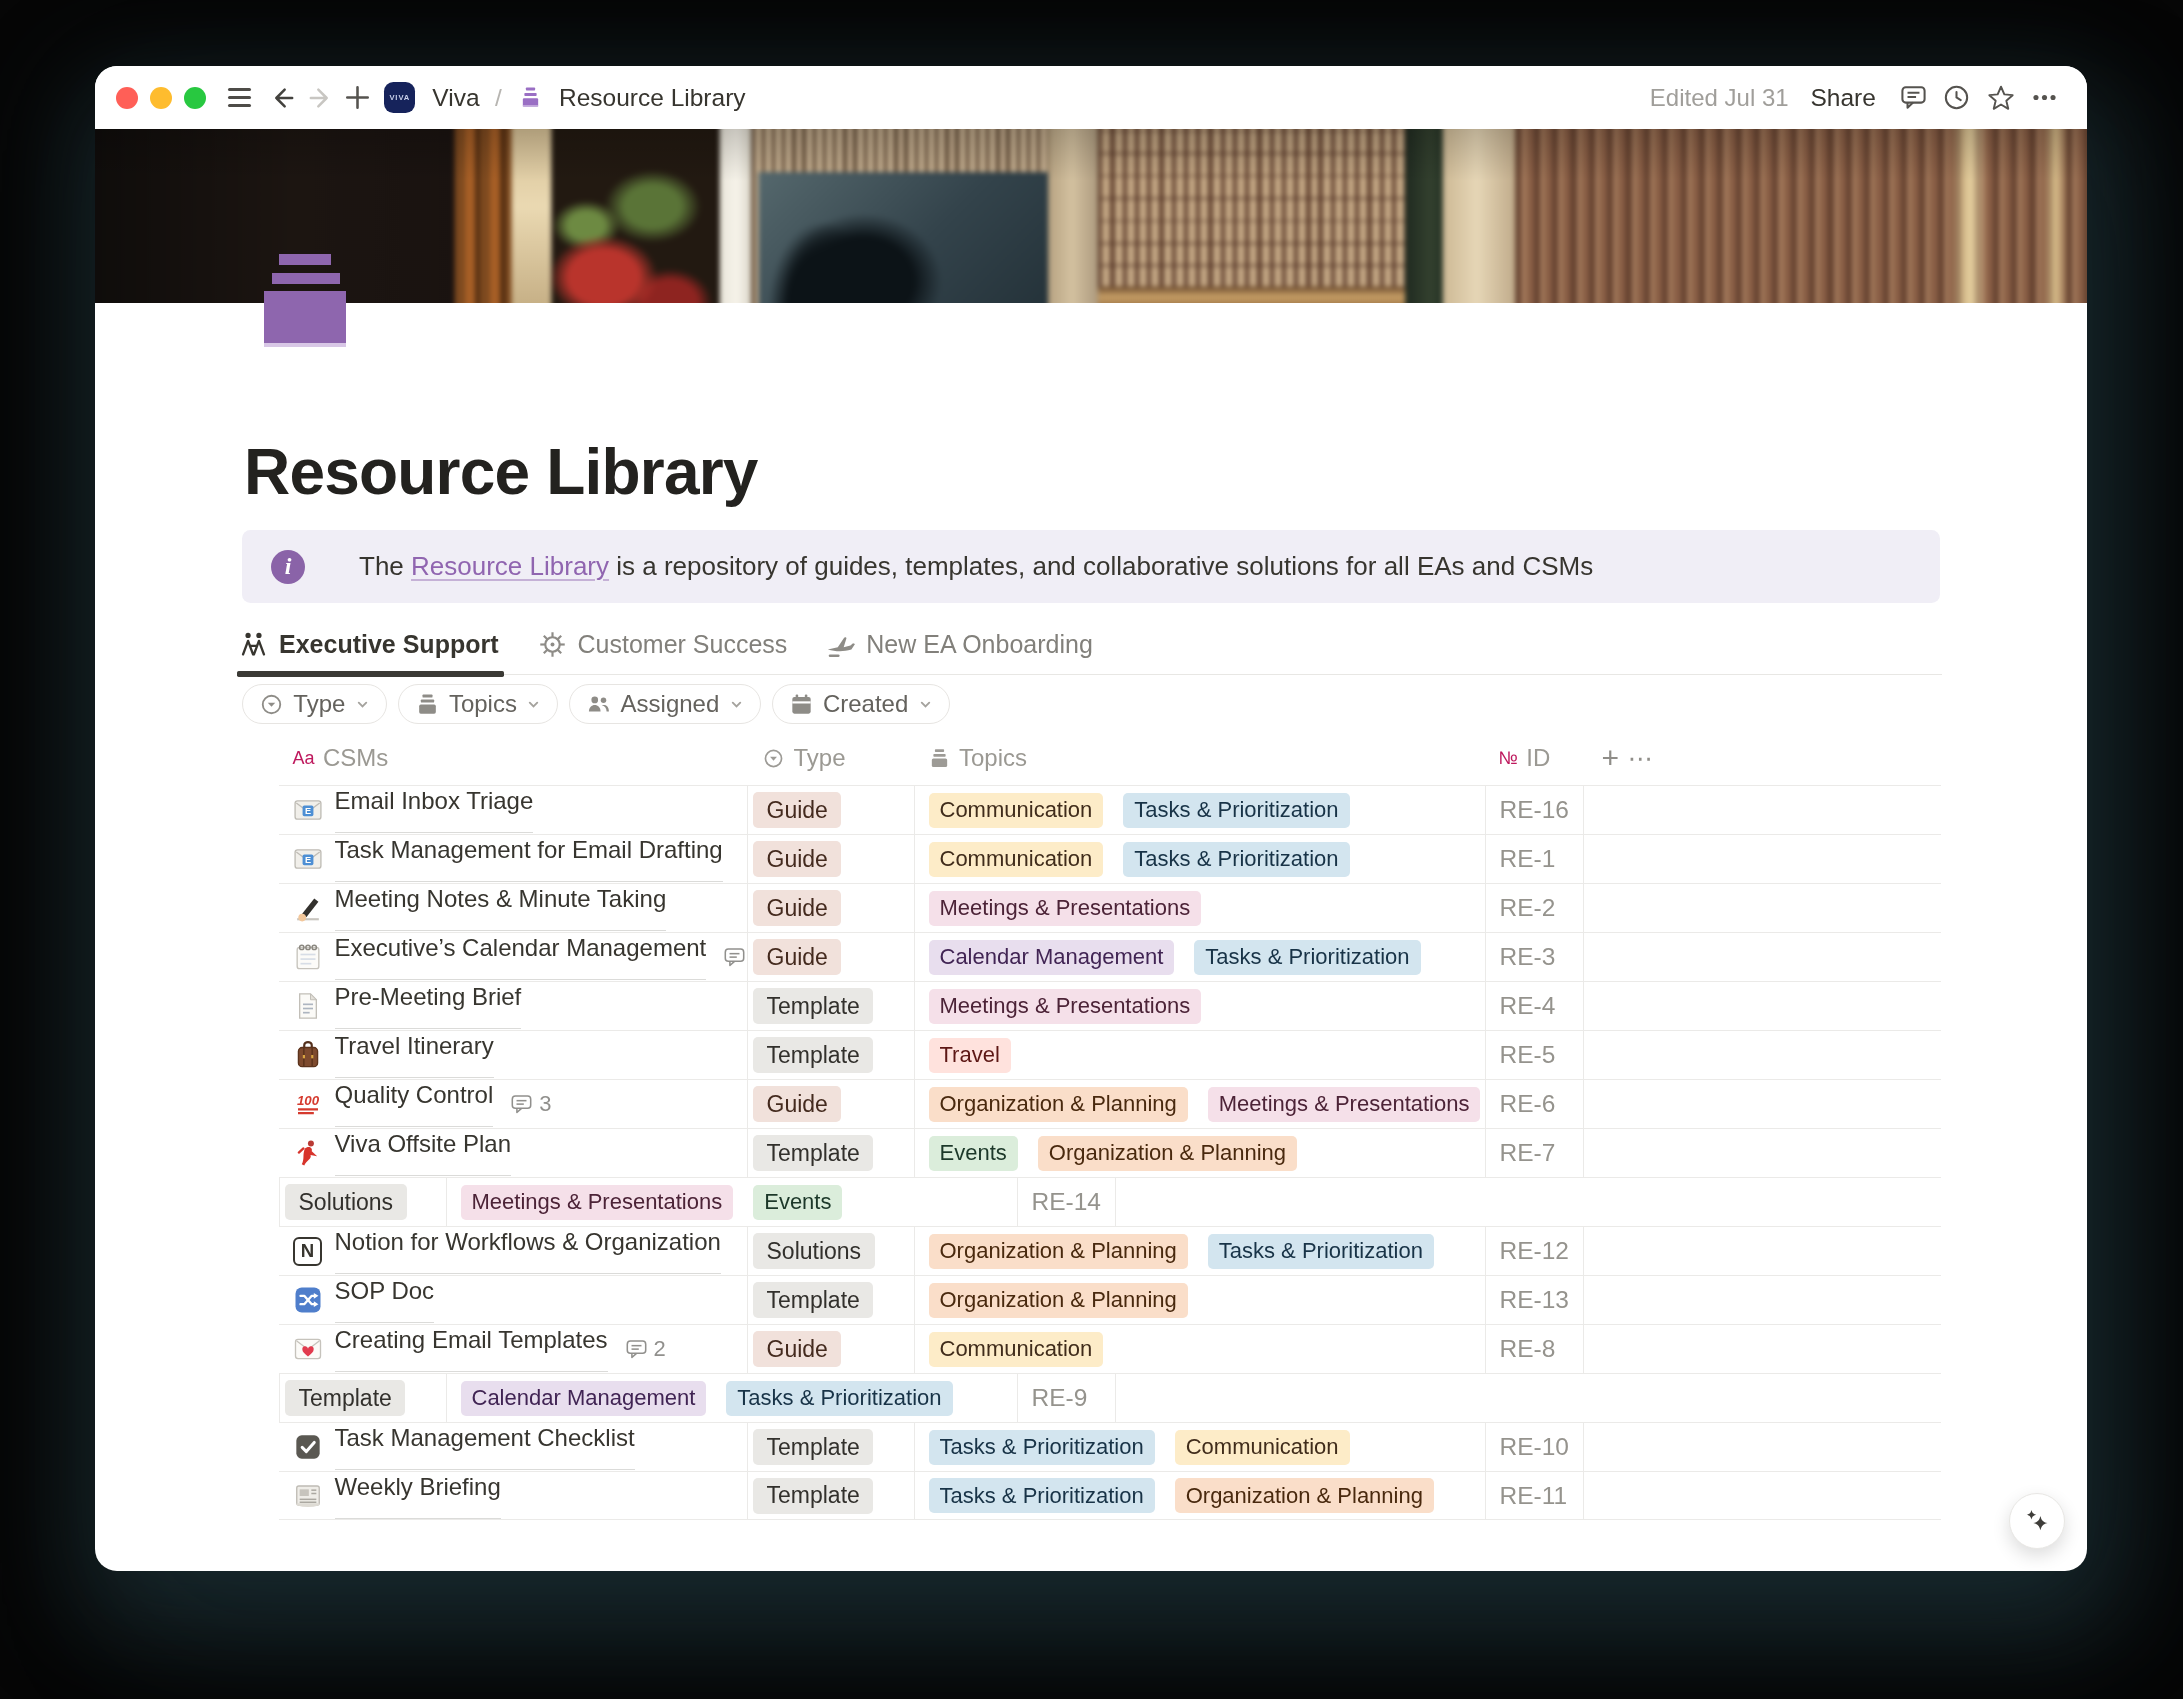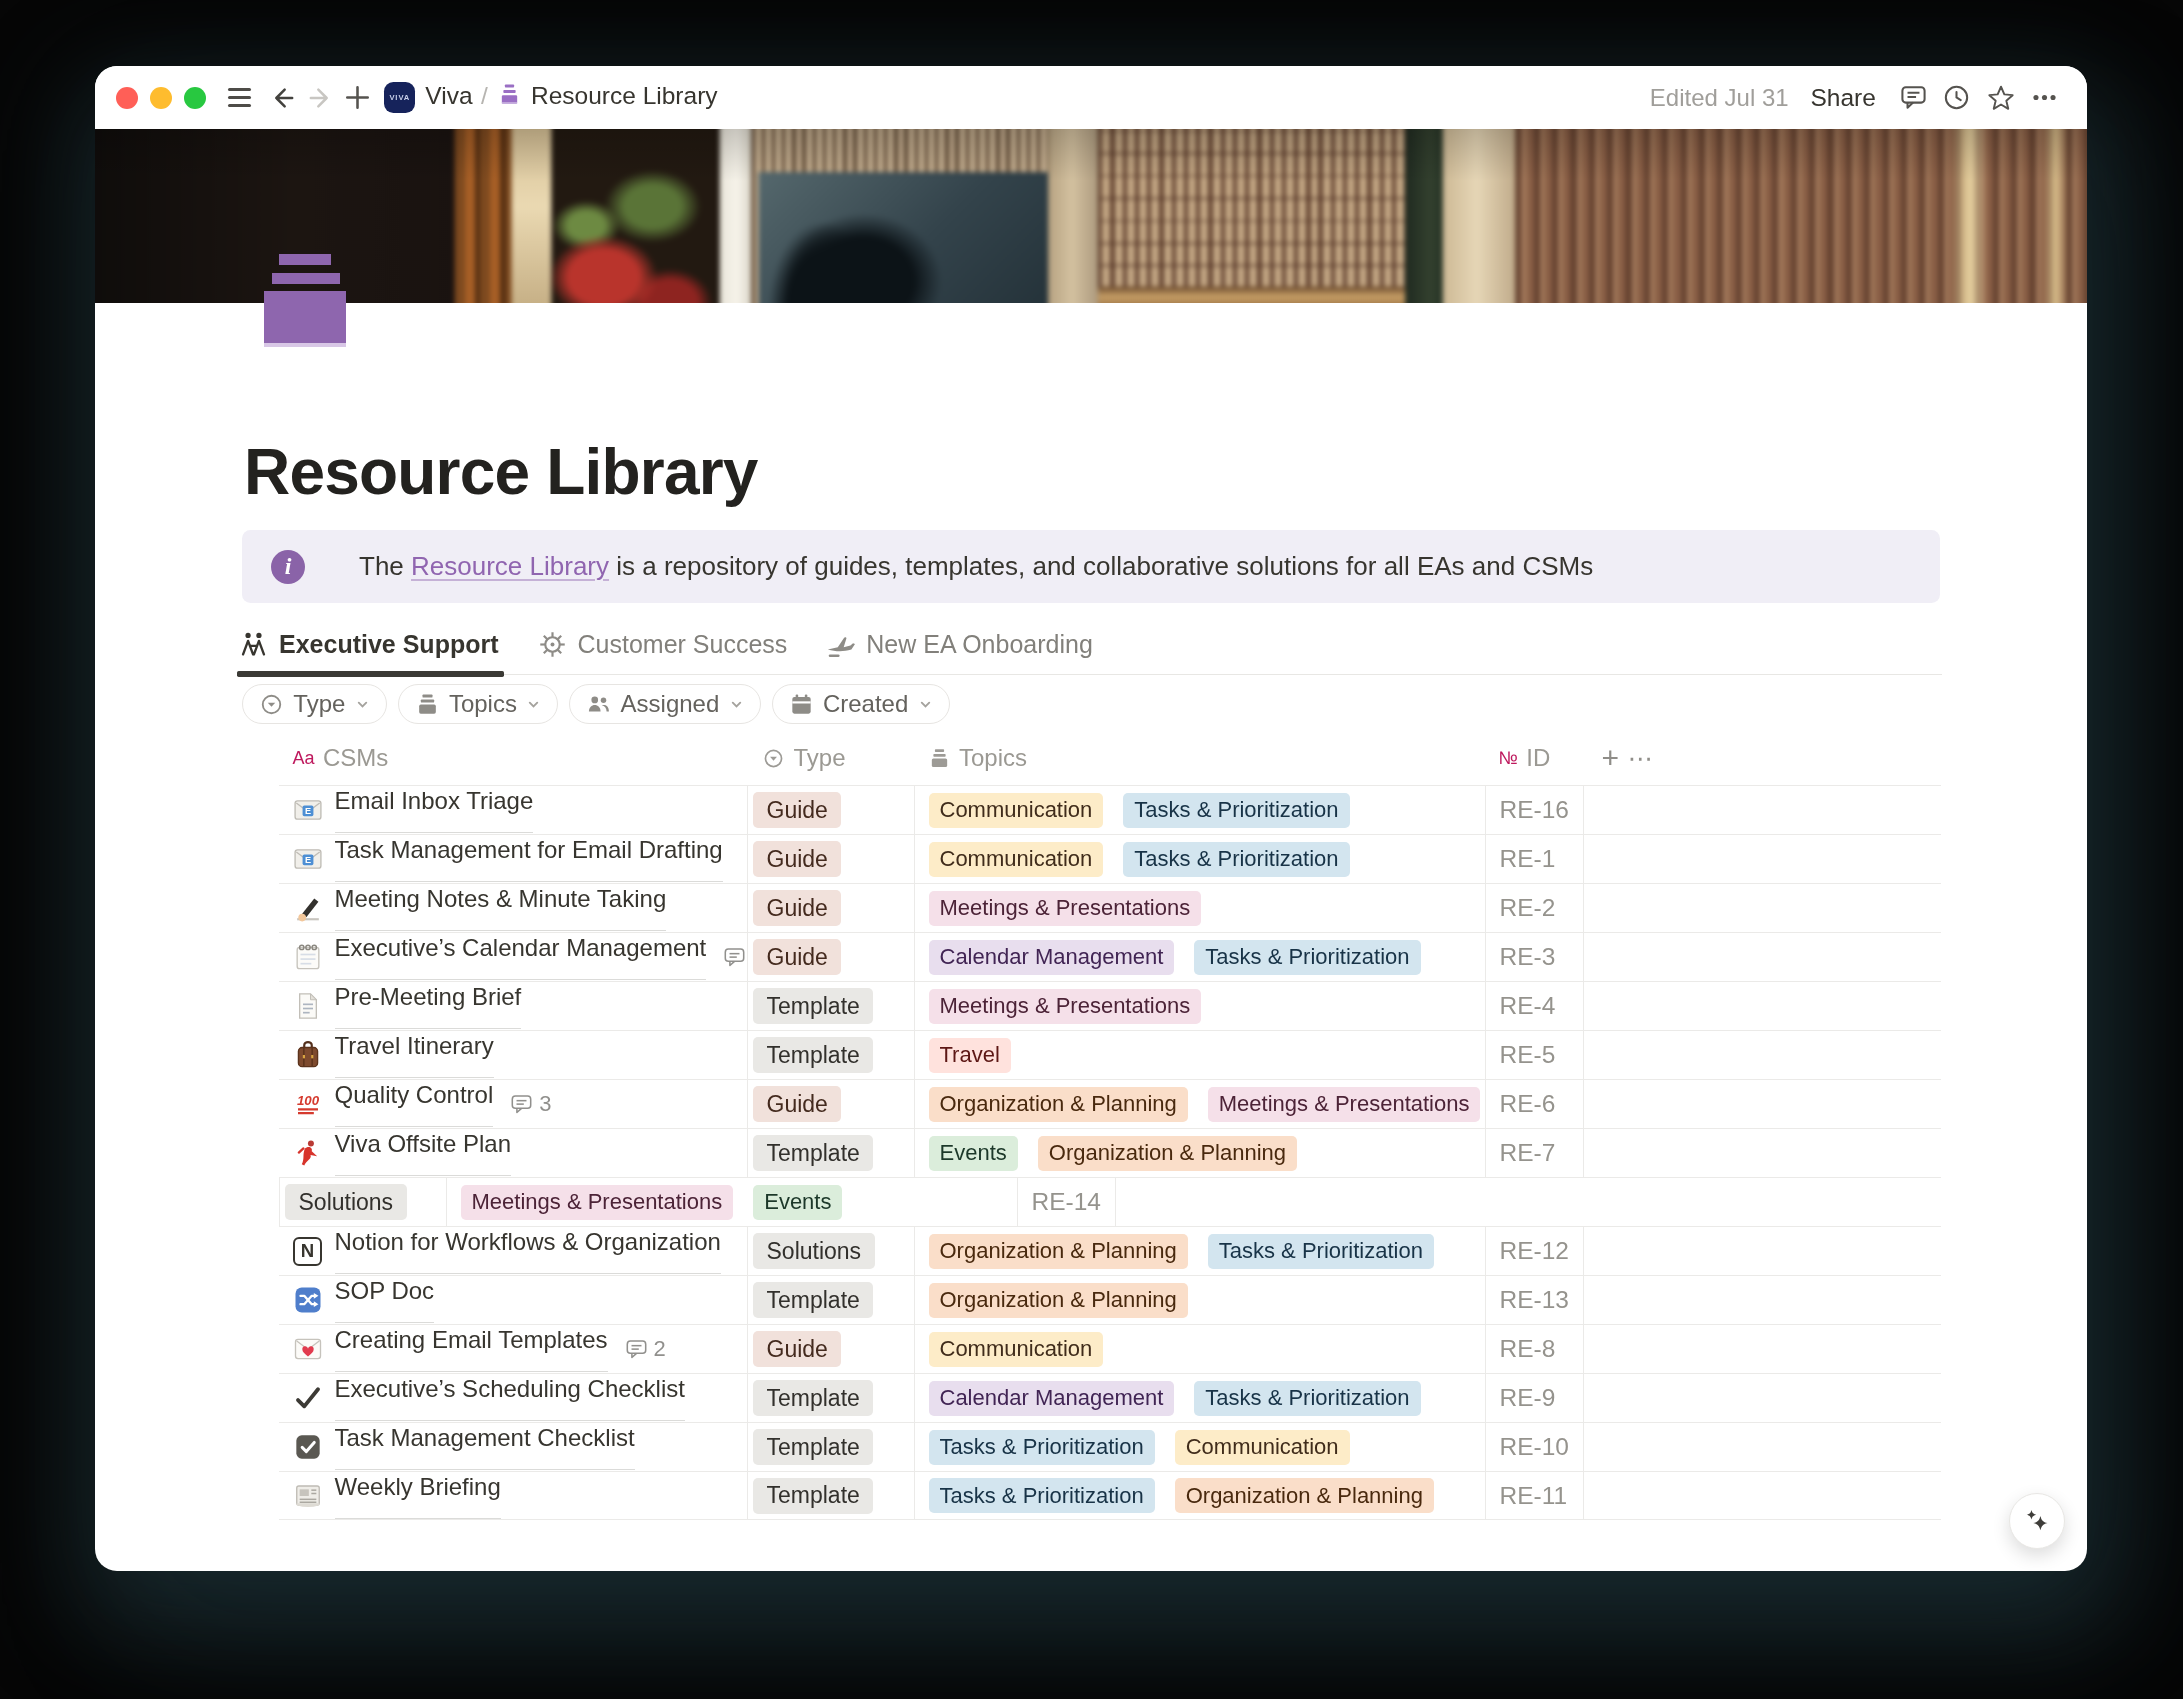--- a/index.html
+++ b/index.html
@@ -12,21 +12,21 @@
 
   
   .topbar { position:absolute; left:0; top:0; width:100%; height:63px; background:#fff; z-index:30;
             display:flex; align-items:center; }
   .lights { display:flex; gap:12px; margin-left:21px; }
   .tl { width:22px; height:22px; border-radius:50%; }
   .tl.r{background:#FF5F57}.tl.y{background:#FEBC2E}.tl.g{background:#28C840}
   .tb-ic { display:flex; align-items:center; justify-content:center; width:37px; height:37px; cursor:pointer; }
   .burger { display:flex; flex-direction:column; gap:5px; }
   .burger div { width:23px; height:2.7px; background:#4E4C48; border-radius:1.7px; }
-  .crumb { display:flex; align-items:flex-start; font-size:24.5px; color:#37352F; }
+  .crumb { display:flex; align-items:center; font-size:24.5px; color:#37352F;gap:7px; }
   .logo-badge { width:31px; height:31px; border-radius:9.3px; background:#16235B; color:#C9D0EA;
                 display:flex; align-items:center; justify-content:center; font-size:7.6px; font-weight:700;
                 letter-spacing:.12em; margin:0 10px 0 8.5px; }
   .crumb-sep { color:#B7B5B1; margin:0 8.5px; }
   .crumb-icon { margin:0 10px 0 1.7px; display:flex; }
   .tb-right { position:absolute; right:24px; top:0; height:63px; display:flex; align-items:center; gap:6.8px; }
   .edited { color:#A09E9A; font-size:24px; margin-right:15px; }
   .share { color:#37352F; font-size:24.5px; margin-right:12px; cursor:pointer; }
 
   
@@ -669,28 +669,20 @@
           <span class="badge" style="background: rgb(241, 225, 219); color: rgb(68, 42, 30);">Guide</span>
         </div>
       <div class="cell c-topics">
         <span class="pill" style="background: rgb(253, 236, 200); color: rgb(64, 44, 27);">Communication</span>
       </div>
       <div class="cell c-id">RE-8</div>
       <div class="cell c-extra"></div>
     </div>
 
     <div class="trow">
-      <div class="cell c-name">
-        <span class="ricon">
-            <svg width="30" height="30" viewBox="0 0 36 36">
-              <path d="M6 20.5 L13.5 28 L30 7.5" fill="none" stroke="#3C3A35" stroke-width="4.6" stroke-linecap="round" stroke-linejoin="round"></path>
-            </svg>
-          </span>
-        <span class="rname">Executive’s Scheduling Checklist</span>
-      </div>
       <div class="cell c-type">
           <span class="badge" style="background: rgb(233, 232, 229); color: rgb(50, 48, 44);">Template</span>
         </div>
       <div class="cell c-topics">
         <span class="pill" style="background: rgb(232, 222, 238); color: rgb(65, 36, 84);">Calendar Management</span>
         <span class="pill" style="background: rgb(211, 229, 239); color: rgb(24, 51, 71);">Tasks &amp; Prioritization</span>
       </div>
       <div class="cell c-id">RE-9</div>
       <div class="cell c-extra"></div>
     </div>

